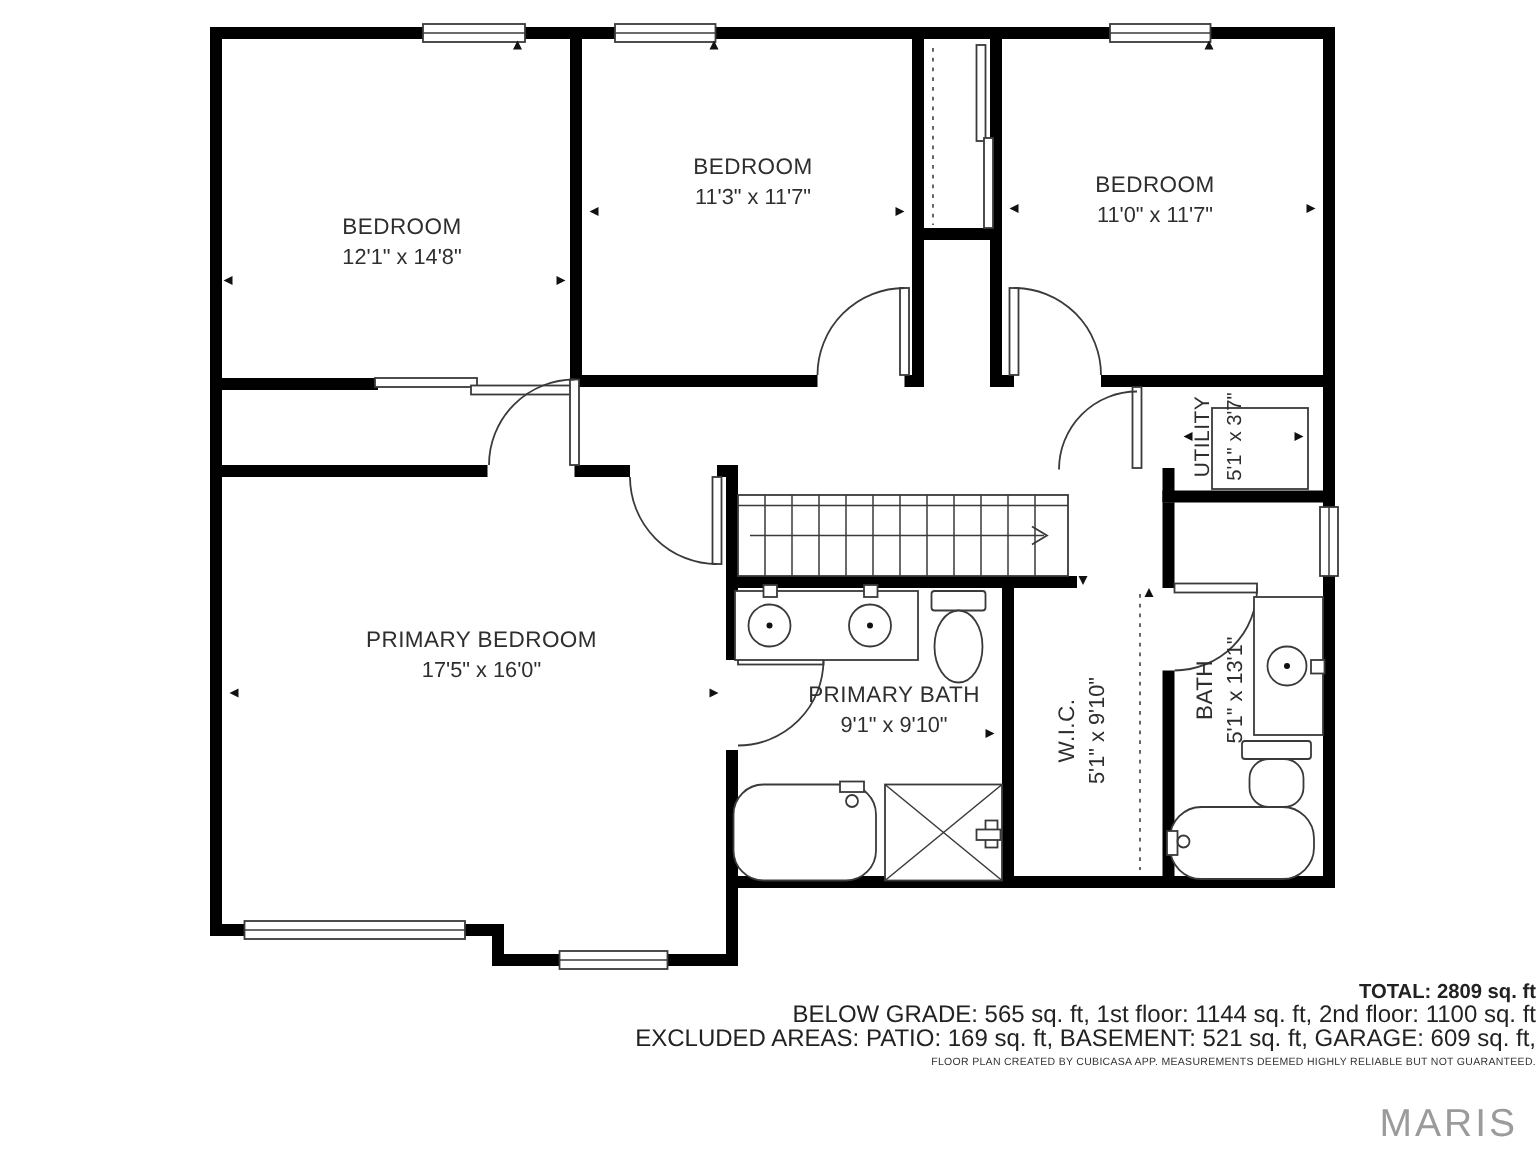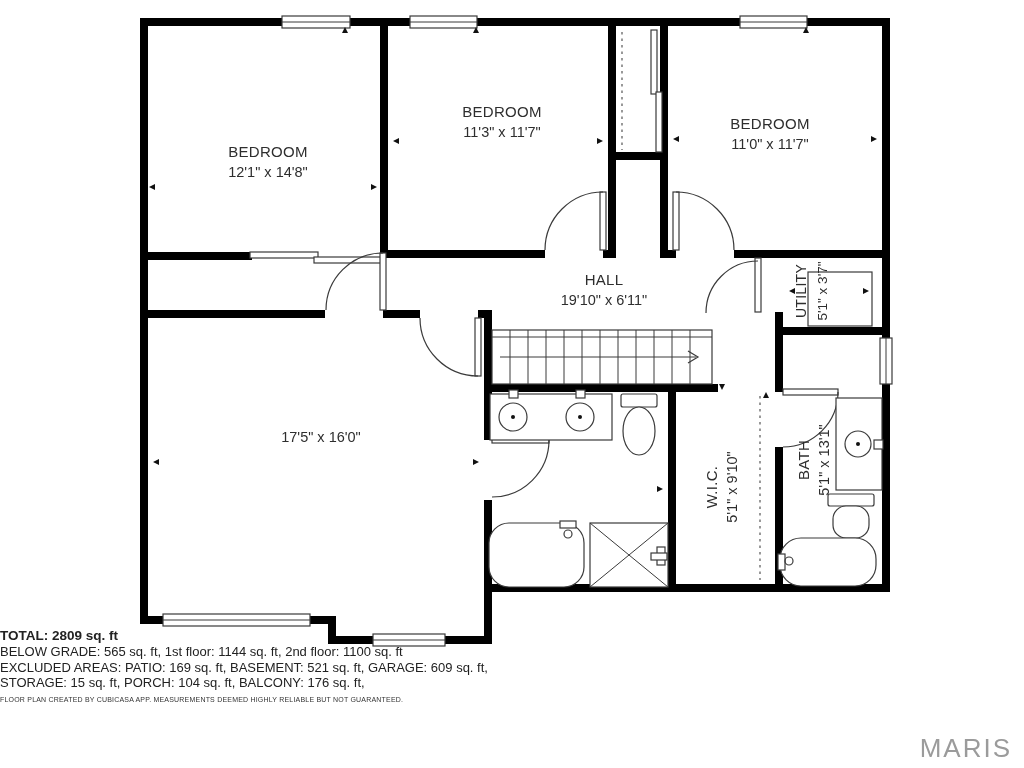--- a/index.html
+++ b/index.html
@@ -4,23 +4,23 @@
 <style>
   html,body{margin:0;padding:0;background:#ffffff;}
   .page{position:relative;width:1024px;height:768px;background:#ffffff;overflow:hidden;
         font-family:"Liberation Sans",sans-serif;}
   svg{position:absolute;left:0;top:0;}
   .room-label{position:absolute;transform:translate(-50%,-50%);text-align:center;
               color:#2e2e2e;line-height:21px;white-space:nowrap;}
   .room-label .rname{font-size:15px;letter-spacing:.3px;}
   .room-label .rdims{font-size:14.5px;}
   .room-label.vert{transform:translate(-50%,-50%) rotate(-90deg);}
-  .summary{position:absolute;left:0;top:627px;width:1024px;text-align:left;color:#222;}
+  .summary{position:absolute;left:0;top:652px;width:1024px;text-align:right;color:#222;}
   .summary .total{font-size:13.5px;font-weight:bold;line-height:17px;}
-  .summary .sline{font-size:13px;line-height:15.5px;}
+  .summary .sline{font-size:16px;line-height:15.5px;}
   .summary .disclaimer{font-size:7px;color:#333;margin-top:5px;letter-spacing:.2px;}
   .watermark{position:absolute;right:12px;bottom:4px;font-size:26px;letter-spacing:2px;
              color:#9b9b9b;margin-top:44px;}
   .wall{fill:#000;}
   .thin{fill:none;stroke:#3a3a3a;stroke-width:1.2;}
   .thinf{fill:#fff;stroke:#3a3a3a;stroke-width:1.2;}
   .winline{stroke:#3a3a3a;stroke-width:1;}
   .dash{stroke:#555;stroke-width:1.2;stroke-dasharray:2.5,4;fill:none;}
   .tri{fill:#111;}
 </style>
@@ -208,43 +208,43 @@
   <div class="rdims">12'1" x 14'8"</div>
 </div>
 <div class="room-label" style="left:502px;top:122px;">
   <div class="rname">BEDROOM</div>
   <div class="rdims">11'3" x 11'7"</div>
 </div>
 <div class="room-label" style="left:770px;top:134px;">
   <div class="rname">BEDROOM</div>
   <div class="rdims">11'0" x 11'7"</div>
 </div>
-<div class="room-label" style="left:604px;top:290px;">
-  <div class="rname">HALL</div>
-  <div class="rdims">19'10" x 6'11"</div>
-</div>
 <div class="room-label" style="left:321px;top:437px;">
+  <div class="rname">PRIMARY BEDROOM</div>
   <div class="rdims">17'5" x 16'0"</div>
+</div>
+<div class="room-label" style="left:596px;top:474px;">
+  <div class="rname">PRIMARY BATH</div>
+  <div class="rdims">9'1" x 9'10"</div>
 </div>
 <div class="room-label vert" style="left:722px;top:487px;">
   <div class="rname">W.I.C.</div>
   <div class="rdims">5'1" x 9'10"</div>
 </div>
 <div class="room-label vert" style="left:814px;top:460px;">
   <div class="rname">BATH</div>
   <div class="rdims">5'1" x 13'1"</div>
 </div>
 <div class="room-label vert" style="left:812px;top:291px;">
   <div class="rname" style="font-size:14px;">UTILITY</div>
   <div class="rdims" style="font-size:13.5px;">5'1" x 3'7"</div>
 </div>
 
 <div class="summary">
   <div class="total">TOTAL: 2809 sq. ft</div>
   <div class="sline">BELOW GRADE: 565 sq. ft, 1st floor: 1144 sq. ft, 2nd floor: 1100 sq. ft</div>
   <div class="sline">EXCLUDED AREAS: PATIO: 169 sq. ft, BASEMENT: 521 sq. ft, GARAGE: 609 sq. ft,</div>
-  <div class="sline">STORAGE: 15 sq. ft, PORCH: 104 sq. ft, BALCONY: 176 sq. ft,</div>
   <div class="disclaimer">FLOOR PLAN CREATED BY CUBICASA APP. MEASUREMENTS DEEMED HIGHLY RELIABLE BUT NOT GUARANTEED.</div>
 </div>
 
 <div class="watermark">MARIS</div>
 
 </div>
 
 </body></html>

